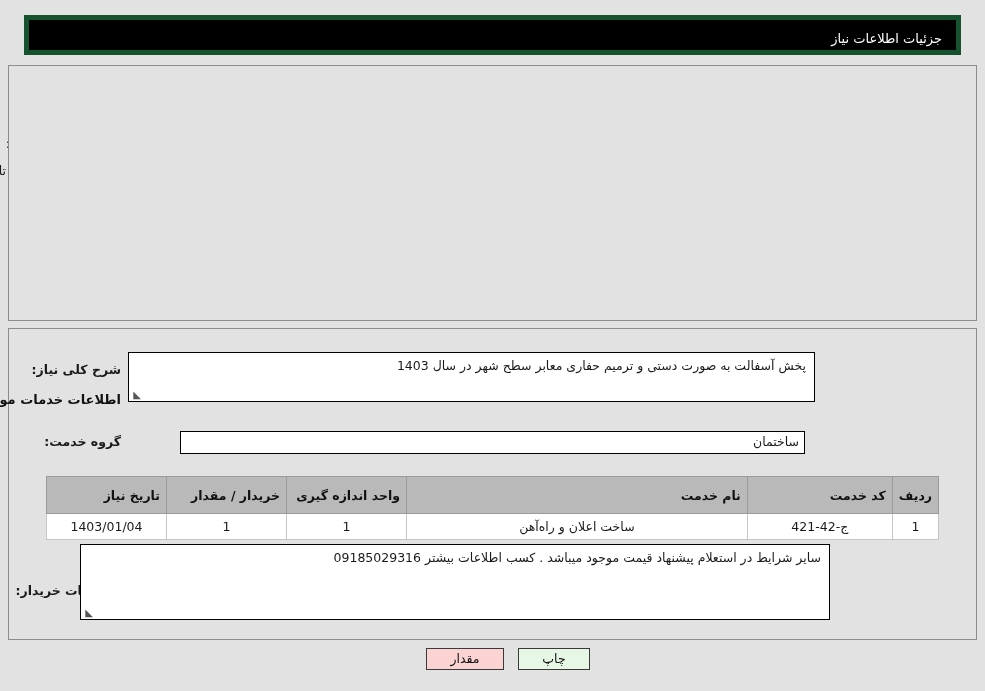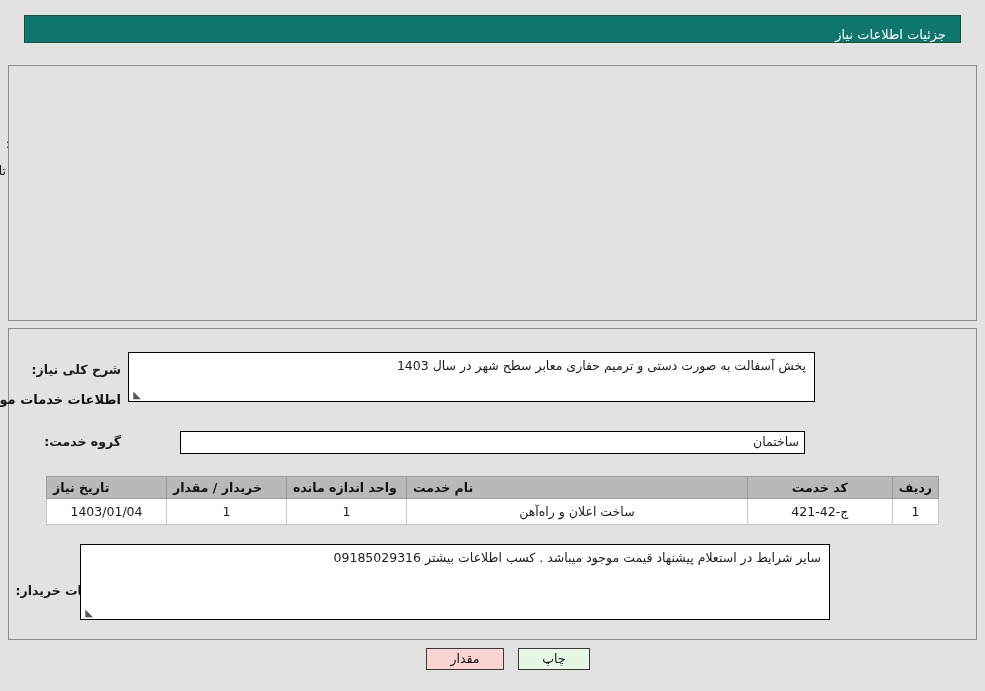--- a/index.html
+++ b/index.html
@@ -43,23 +43,23 @@
     letter-spacing: -1px;
     direction: ltr;
     white-space: nowrap;
     opacity: .85;
   }
 
   
   .titlebar {
     position: absolute;
     left: 24px; top: 15px;
-    width: 937px; height: 28px;
-    background: #0f766e;
-    border: 1px solid #14532d;
+    width: 937px; height: 40px;
+    background: #000000;
+    border: 5px solid #14532d;
     z-index: 3;
   }
   .titlebar .t-text {
     position: absolute;
     right: 14px; top: 11px;
     color: #ffffff;
     font-size: 13px;
   }
 
   
@@ -170,23 +170,23 @@
     width: 893px;
     border-collapse: collapse;
     font-size: 12.5px;
     z-index: 2;
   }
   #svc-table th {
     background: #b9b9b9;
     border: 1px solid #9b9b9b;
     color: #111;
     font-weight: bold;
-    height: 22px;
+    height: 37px;
     padding: 0 6px;
-    text-align: left;
+    text-align: right;
     white-space: nowrap;
   }
   #svc-table td {
     background: #ffffff;
     border: 1px solid #c6c6c6;
     color: #1a1a1a;
     height: 26px;
     padding: 0 6px;
     text-align: center;
     white-space: nowrap;
@@ -291,21 +291,21 @@
 
   <div class="lbl bold" style="right:864px; top:434px; z-index:2;">گروه خدمت:</div>
   <div class="fld right" style="right:180px; left:180px; top:431px; height:23px; z-index:2;">ساختمان</div>
 
   <table id="svc-table">
     <thead>
       <tr>
         <th style="width:34px;">ردیف</th>
         <th style="width:145px;padding-left:44px;">کد خدمت</th>
         <th>نام خدمت</th>
-        <th style="width:120px;">واحد اندازه مانده</th>
+        <th style="width:120px;">واحد اندازه گیری</th>
         <th style="width:120px;">خریدار / مقدار</th>
         <th style="width:120px;">تاریخ نیاز</th>
       </tr>
     </thead>
     <tbody>
       <tr>
         <td>1</td>
         <td>ج-42-421</td>
         <td>ساخت اعلان و راه‌آهن</td>
         <td>1</td>

